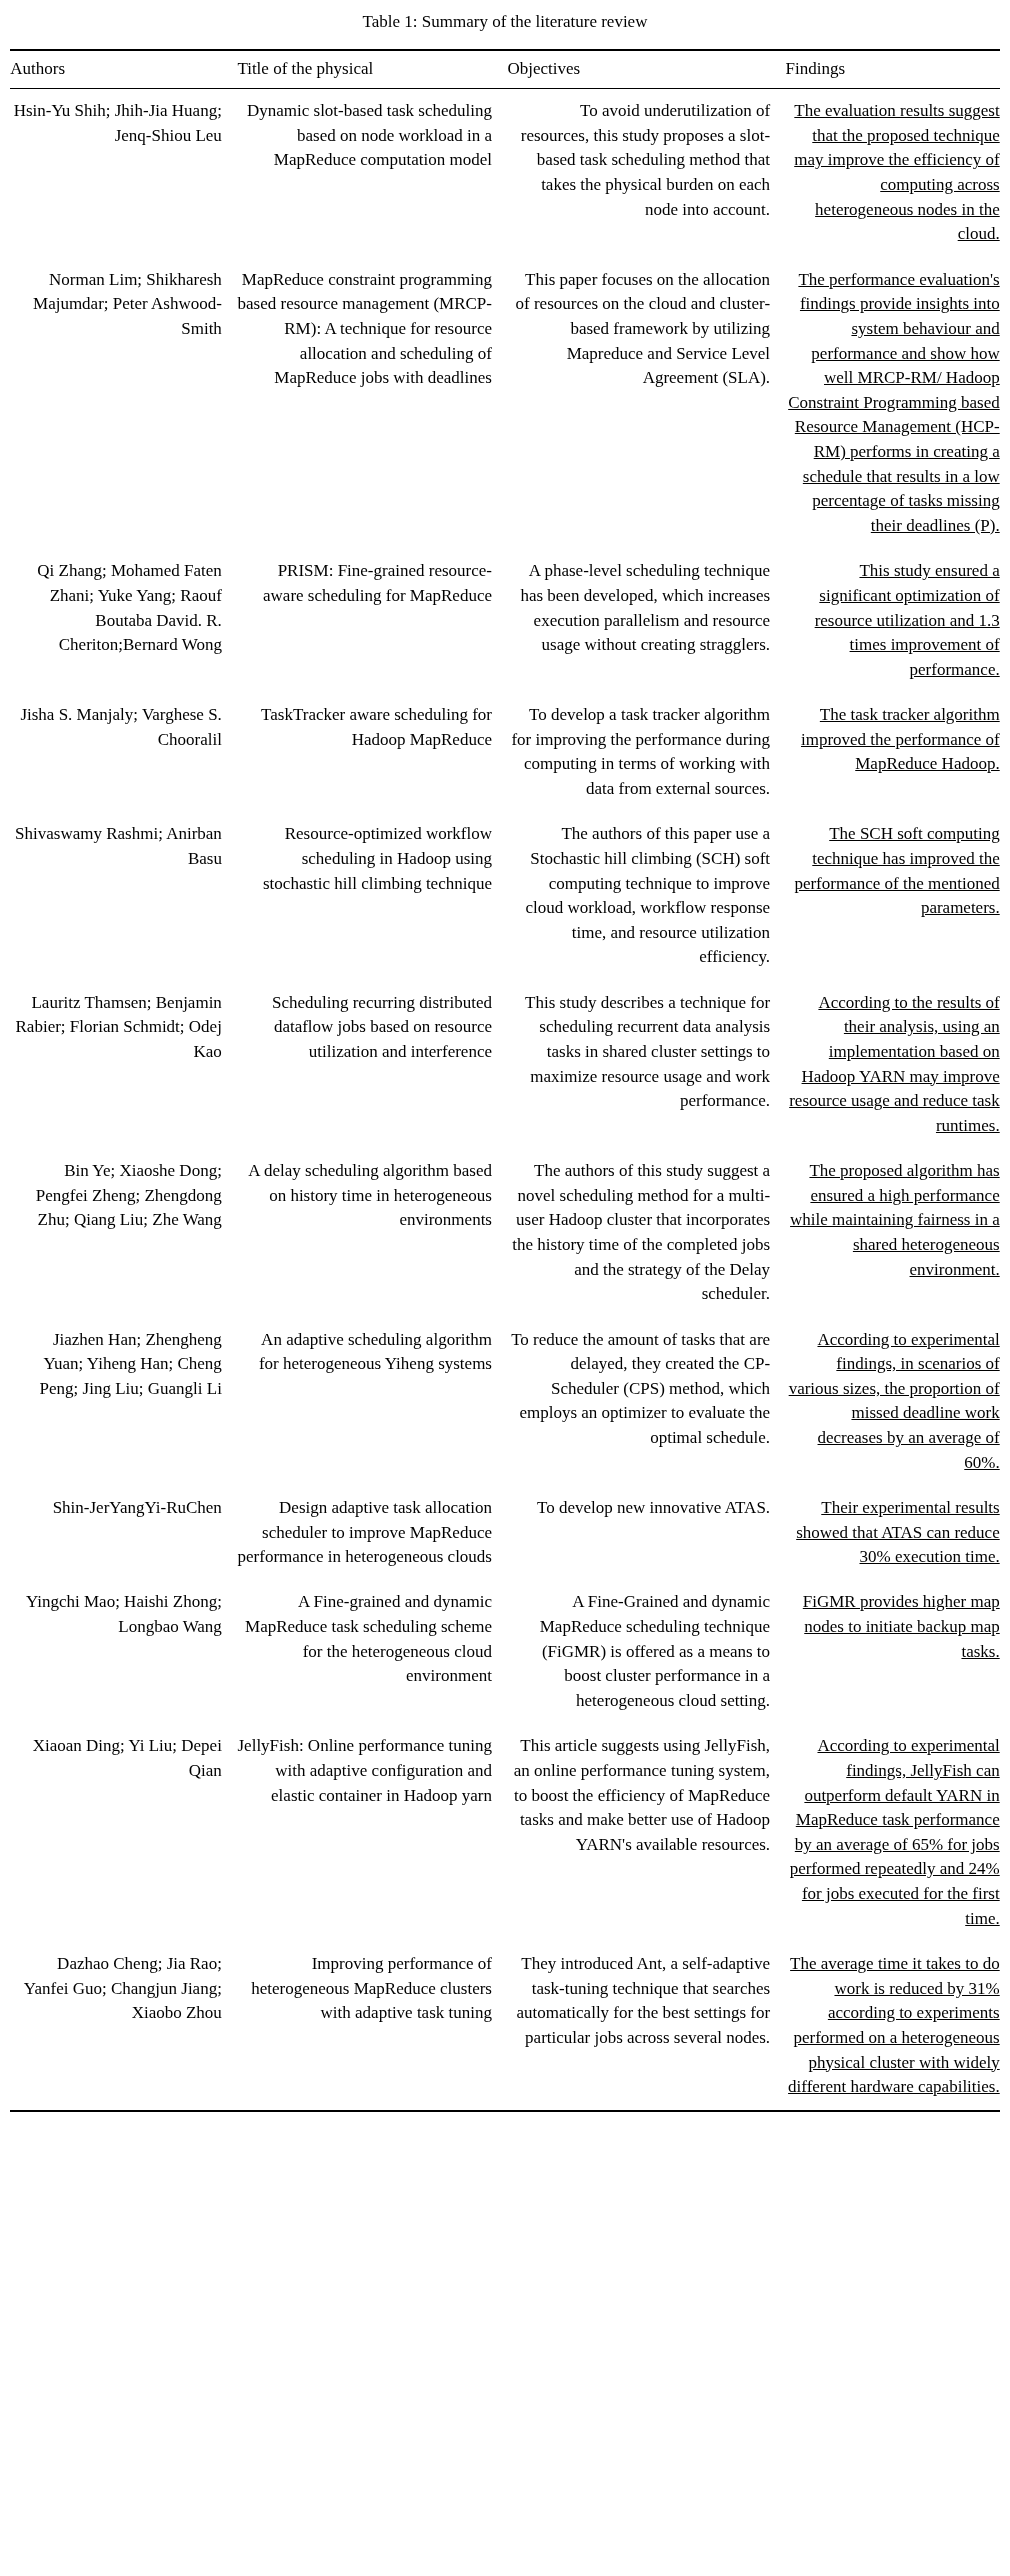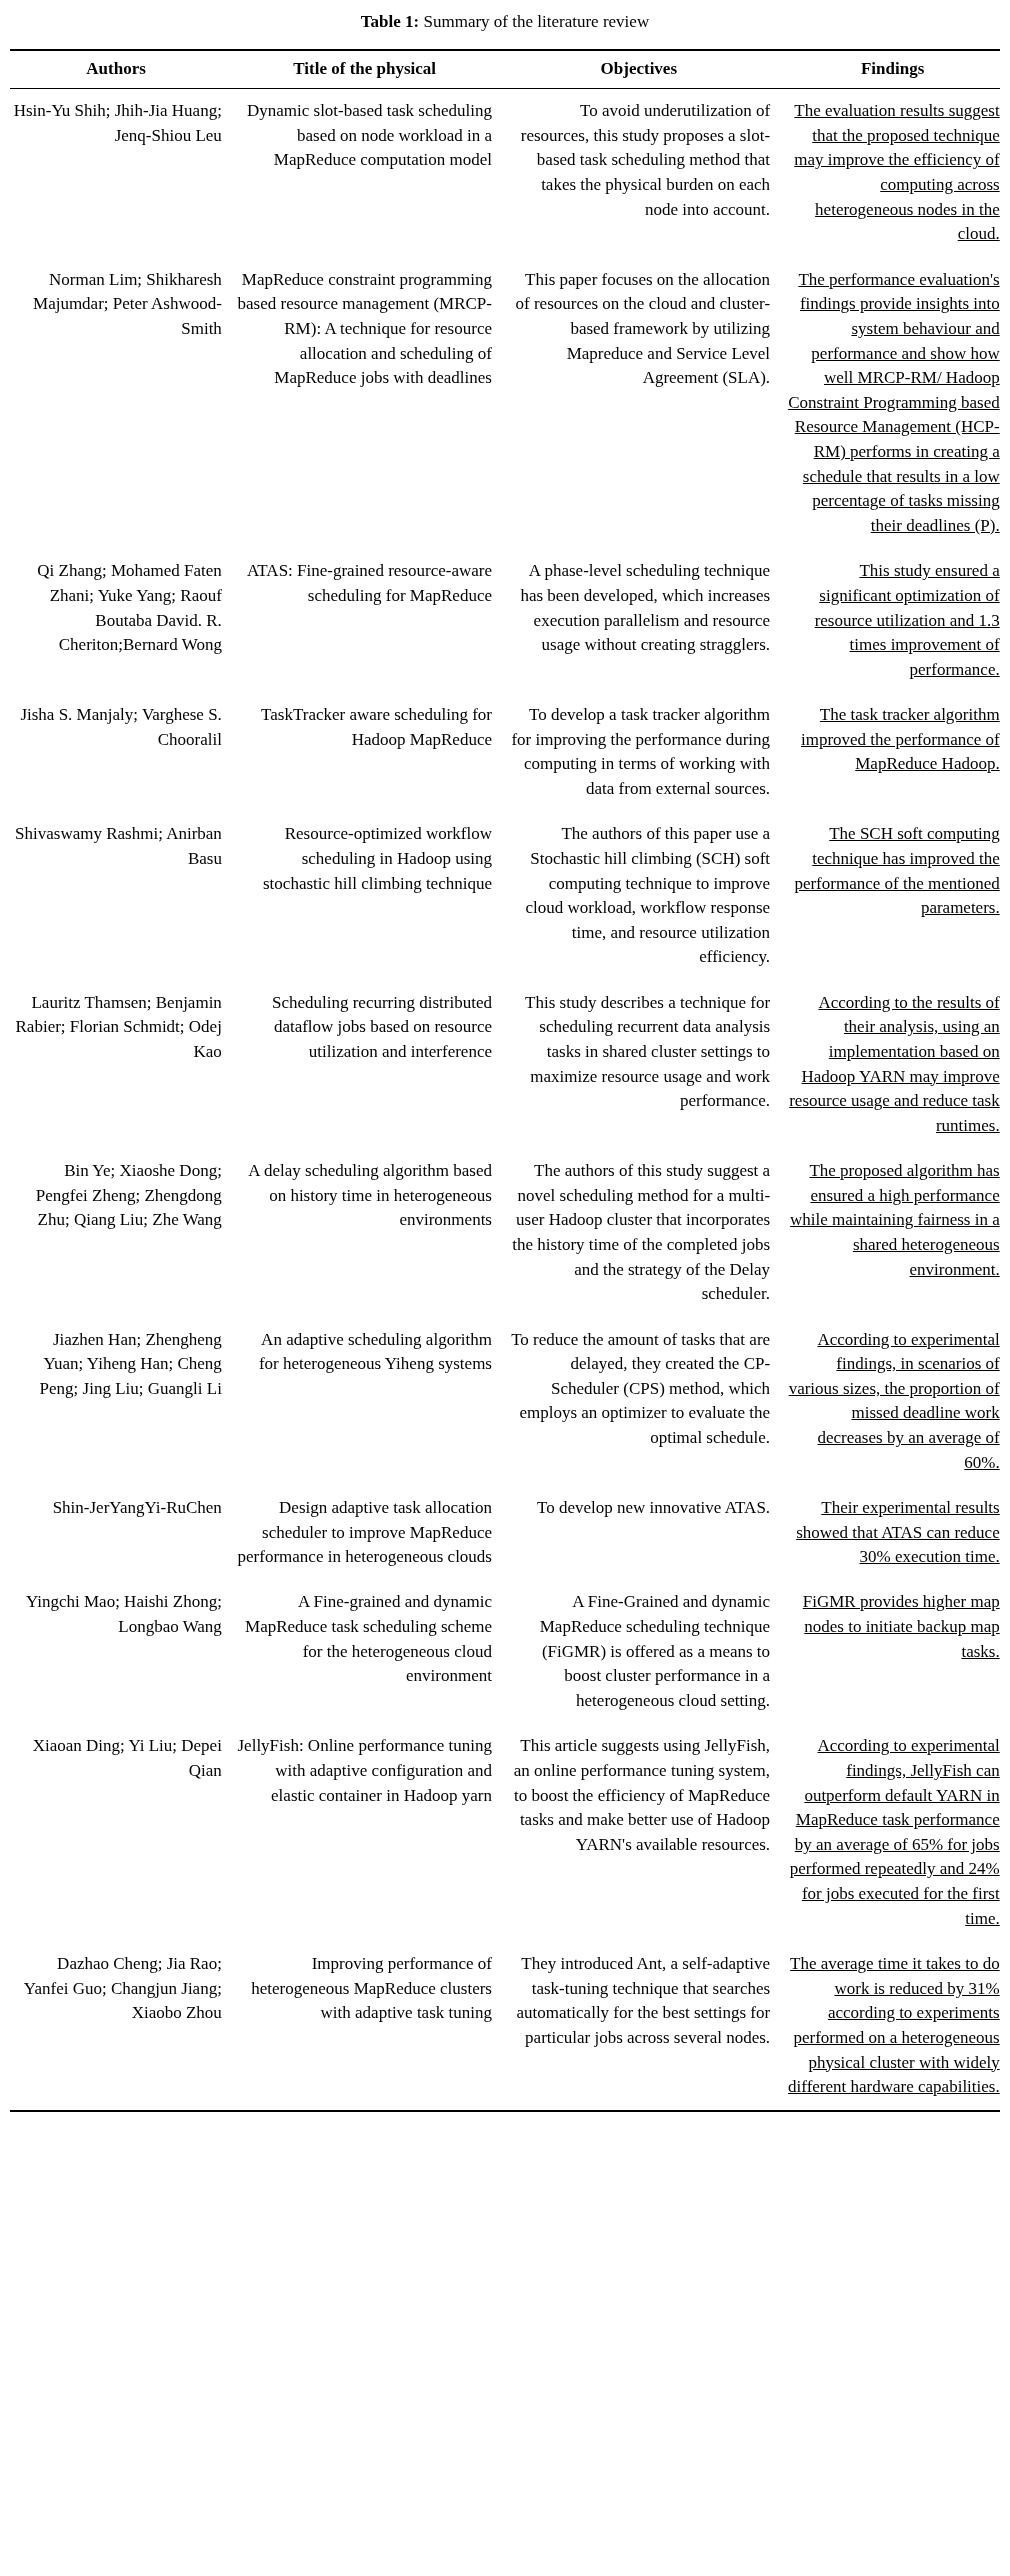--- a/index.html
+++ b/index.html
@@ -18,37 +18,37 @@
     min-height: 2989px;
     padding: 8.2px 10.3px 20.6px 10.3px;
   }
   .caption {
     text-align: center;
     font-size: 17px;
     line-height: 1.3;
     margin: 3.1px 0 15.5px 0;
   }
   .caption .caption-label {
-    font-weight: bold;
+    font-weight: normal;
   }
   table.lit-table {
     width: 100%;
     border-collapse: collapse;
     table-layout: fixed;
     font-size: 17px;
     line-height: 1.45;
   }
   table.lit-table col.col-authors    { width: 227px; }
   table.lit-table col.col-title      { width: 270px; }
   table.lit-table col.col-objectives { width: 278px; }
   table.lit-table col.col-findings   { width: 214px; }
 
   table.lit-table thead th {
-    text-align: center;
-    font-weight: bold;
+    text-align: left;
+    font-weight: normal;
     vertical-align: top;
     border-top: 2.6px solid #000000;
     border-bottom: 1.5px solid #000000;
     padding: 6.2px 15.5px 6.2px 0;
   }
   table.lit-table thead th:last-child {
     padding-right: 0;
   }
   table.lit-table tbody td {
     text-align: right;
@@ -98,21 +98,21 @@
 
   <tr>
     <td>Norman Lim; Shikharesh Majumdar; Peter Ashwood-Smith</td>
     <td>MapReduce constraint programming based resource management (MRCP-RM): A technique for resource allocation and scheduling of MapReduce jobs with deadlines</td>
     <td>This paper focuses on the allocation of resources on the cloud and cluster-based framework by utilizing Mapreduce and Service Level Agreement (SLA).</td>
     <td>The performance evaluation's findings provide insights into system behaviour and performance and show how well MRCP-RM/ Hadoop Constraint Programming based Resource Management (HCP-RM) performs in creating a schedule that results in a low percentage of tasks missing their deadlines (P).</td>
   </tr>
 
   <tr>
     <td>Qi Zhang; Mohamed Faten Zhani; Yuke Yang; Raouf Boutaba David. R. Cheriton;Bernard Wong</td>
-    <td>ATAS: Fine-grained resource-aware scheduling for MapReduce</td>
+    <td>PRISM: Fine-grained resource-aware scheduling for MapReduce</td>
     <td>A phase-level scheduling technique has been developed, which increases execution parallelism and resource usage without creating stragglers.</td>
     <td>This study ensured a significant optimization of resource utilization and 1.3 times improvement of performance.</td>
   </tr>
 
   <tr>
     <td>Jisha S. Manjaly; Varghese S. Chooralil</td>
     <td>TaskTracker aware scheduling for Hadoop MapReduce</td>
     <td>To develop a task tracker algorithm for improving the performance during computing in terms of working with data from external sources.</td>
     <td>The task tracker algorithm improved the performance of MapReduce Hadoop.</td>
   </tr>

